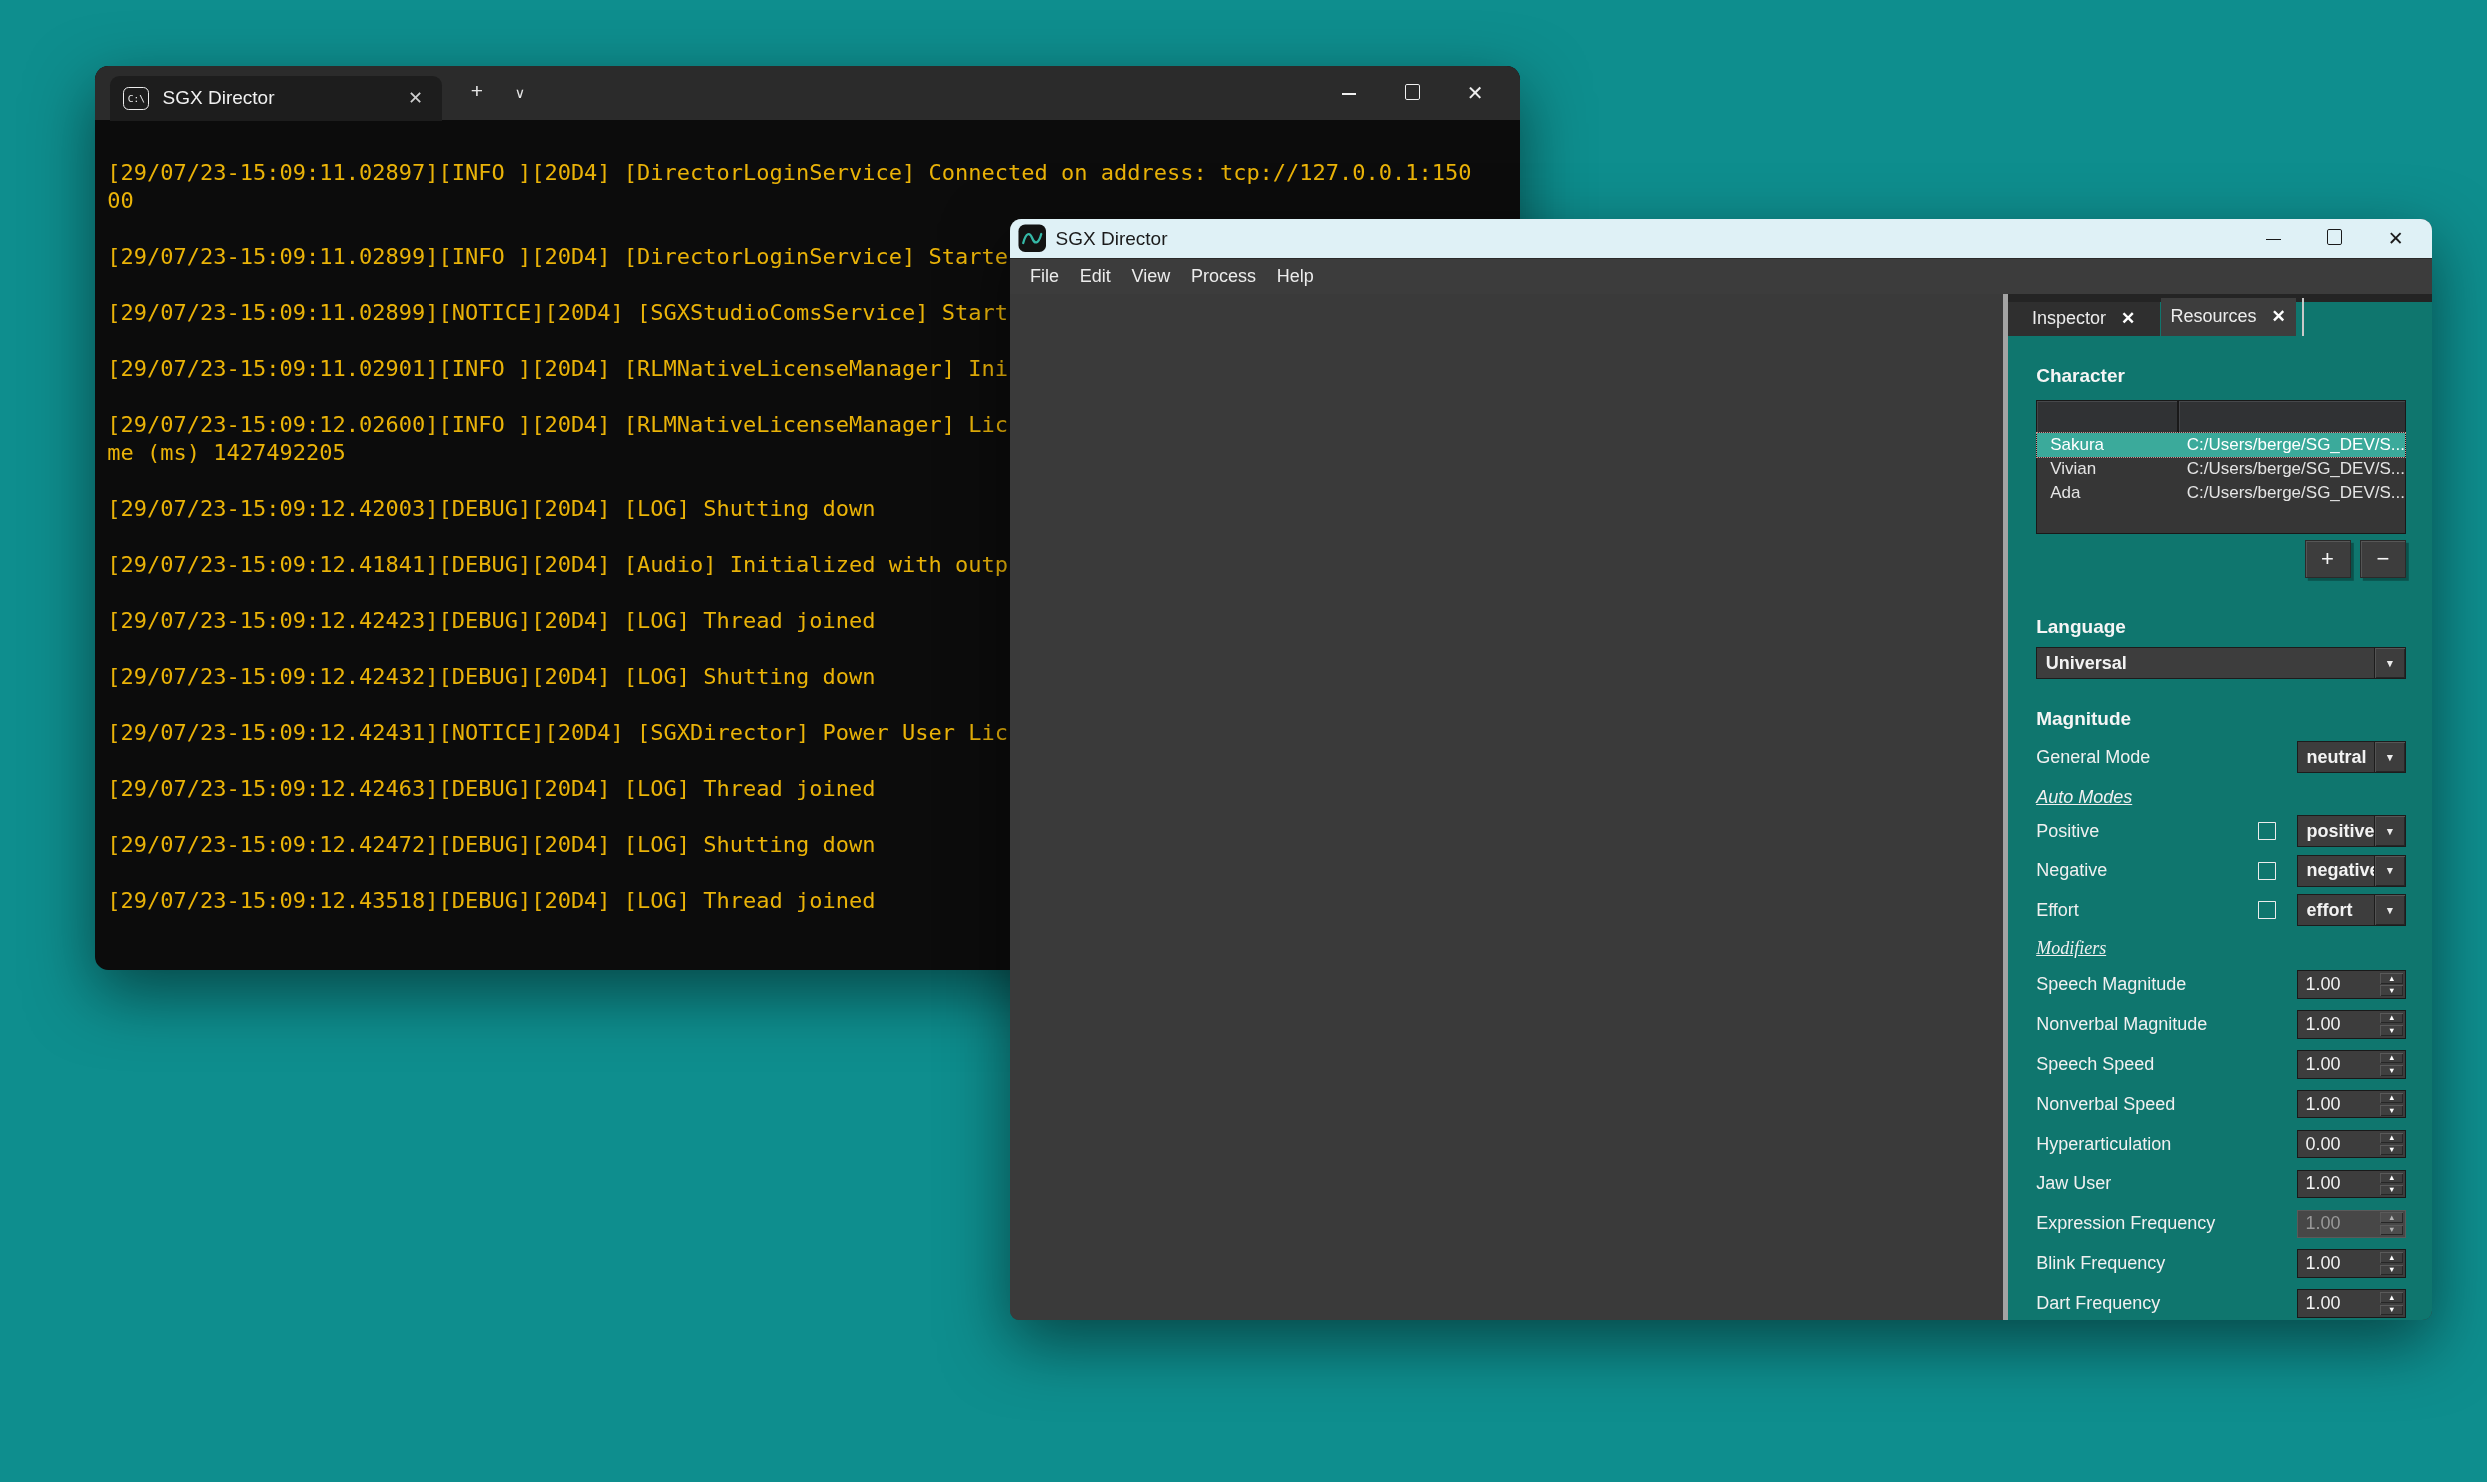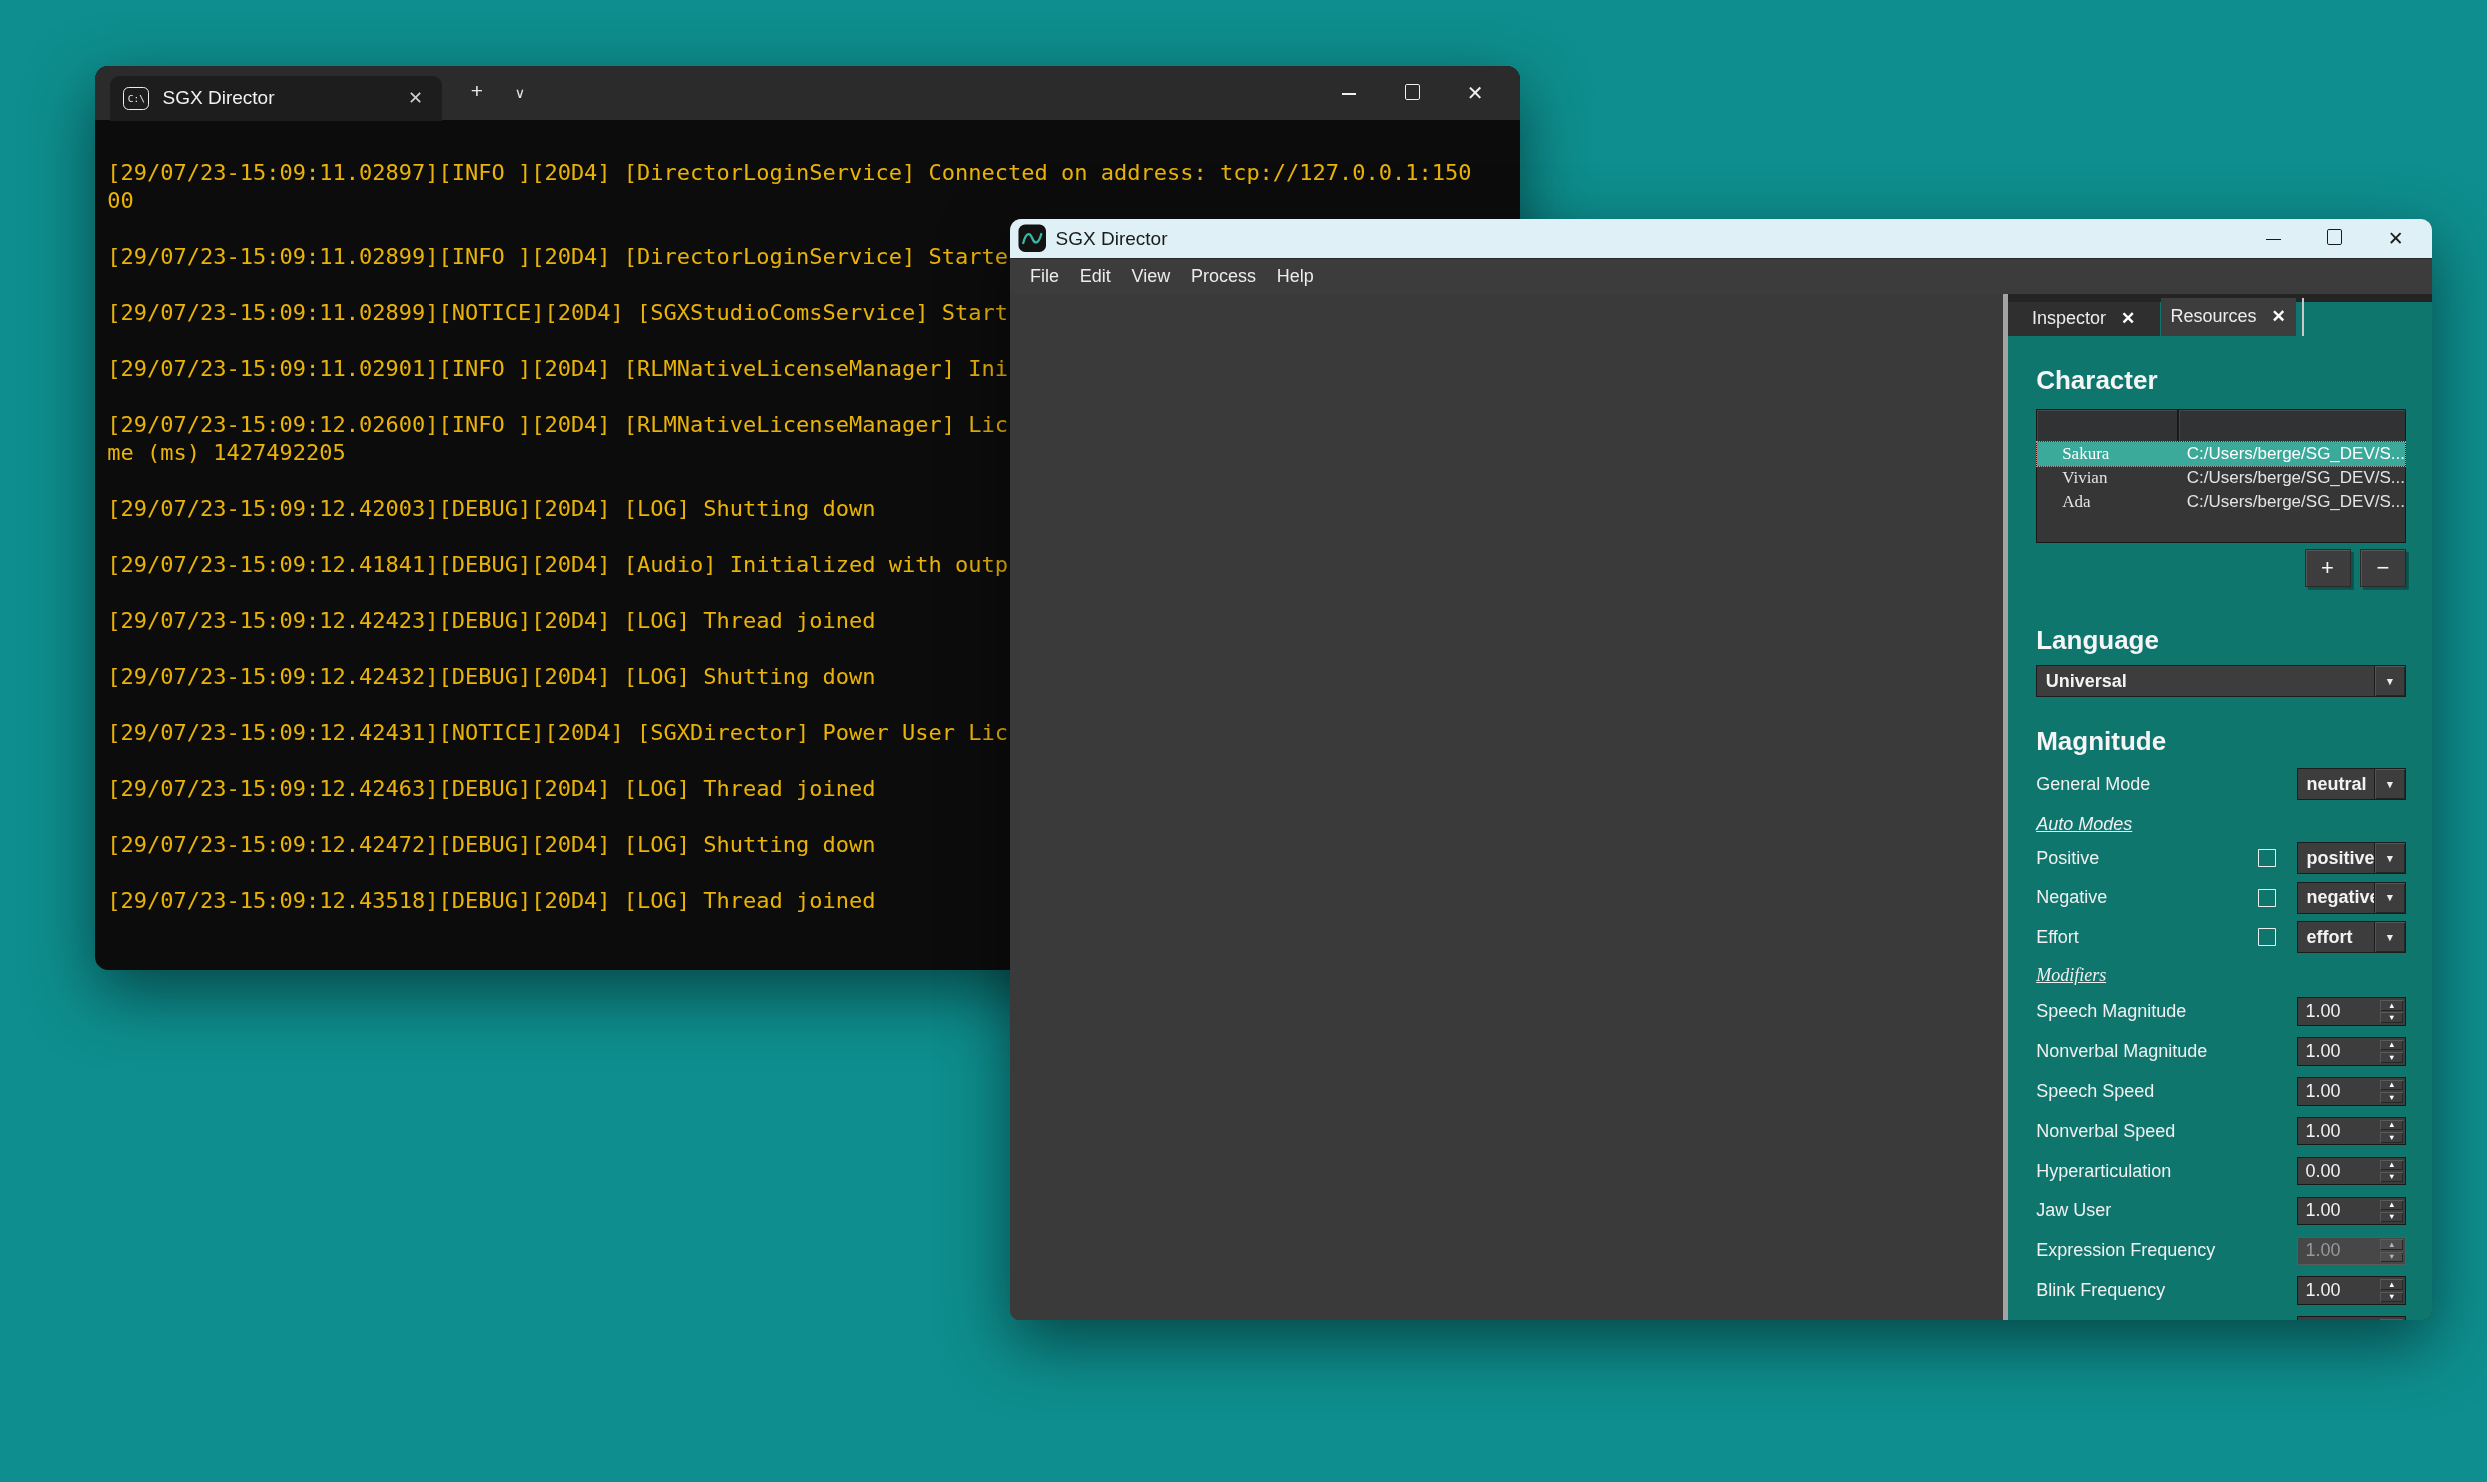--- a/index.html
+++ b/index.html
@@ -49,36 +49,36 @@
   .p-tabstrip .topband{position:absolute;left:0;top:0;right:0;height:7.6px;background:#242424;}
   .p-tab{position:absolute;display:flex;align-items:center;justify-content:center;gap:15px;
          color:#ececec;font-size:18px;box-sizing:border-box;}
   .p-tab .x{font-weight:bold;color:#fff;font-size:17px;}
   .p-tab-inspector{left:0px;top:7.6px;width:152px;height:34px;background:#2f2f2f;}
   .p-tab-resources{left:153px;top:3.8px;width:135px;height:38px;background:#3d3d3d;}
   .p-tab-vline{position:absolute;left:294px;top:3.8px;width:2.8px;height:38px;background:#c9c9c9;}
 
   
   .p-content{padding:0 26px 0 28.5px;overflow:hidden;}
-  .p-h1{color:#f5f5f5;font-size:26px;font-weight:bold;}
+  .p-h1{color:#f5f5f5;font-size:19px;font-weight:bold;}
   .p-h2{color:#f0f0f0;font-size:18px;font-style:italic;text-decoration:underline;}
   .h-char{margin-top:29px;}
   .h-lang{margin-top:38px;}
   .h-behaviour{margin-top:28.5px;}
   .h-automodes{margin-top:13.3px;}
   .h-modifiers{margin-top:11.4px;font-family:Liberation Serif, serif;}
 
   .tbl{margin-top:13.3px;height:134px;border:1.9px solid #191919;background:#363636;
        display:flex;flex-direction:column;box-sizing:border-box;}
   .tbl-head{display:flex;height:32px;flex:0 0 auto;}
   .tbl-hcell{background:#303234;box-shadow:inset 0 0.9px 0 #46484b, inset 0.9px 0 0 #46484b;}
   .tbl-hcell.c1{width:142px;border-right:2.8px solid #191919;box-sizing:border-box;}
   .tbl-hcell.c2{flex:1;}
   .tbl-row{display:flex;height:24px;align-items:center;color:#e4e4e4;font-size:17px;}
-  .tbl-row .c1{width:142px;padding-left:25px;box-sizing:border-box;overflow:hidden;white-space:nowrap;font-family:Liberation Serif, serif;}
+  .tbl-row .c1{width:142px;padding-left:13px;box-sizing:border-box;overflow:hidden;white-space:nowrap;}
   .tbl-row .c2{flex:1;padding-left:7.6px;overflow:hidden;white-space:nowrap;}
   .tbl-row.selected{background:#3BAA9B;outline:0.9px dotted #cf8d8d;outline-offset:-0.9px;color:#ffffff;}
 
   .btnrow{margin-top:5.7px;display:flex;justify-content:flex-end;gap:9.5px;}
   .sq-btn{width:44px;height:36px;background:#3d3d3d;border:0.9px solid #2a2a2a;
           box-shadow:inset 0.9px 0.9px 0 #575757, 2.8px 2.8px 0 rgba(0,0,0,.30);
           color:#f5f5f5;font-size:22px;display:flex;align-items:center;justify-content:center;}
 
   .combo{border:1.9px solid #1c1c1c;background:#3d3d3d;display:flex;align-items:stretch;
          height:32px;box-sizing:border-box;color:#f2f2f2;font-size:18px;font-weight:bold;}

